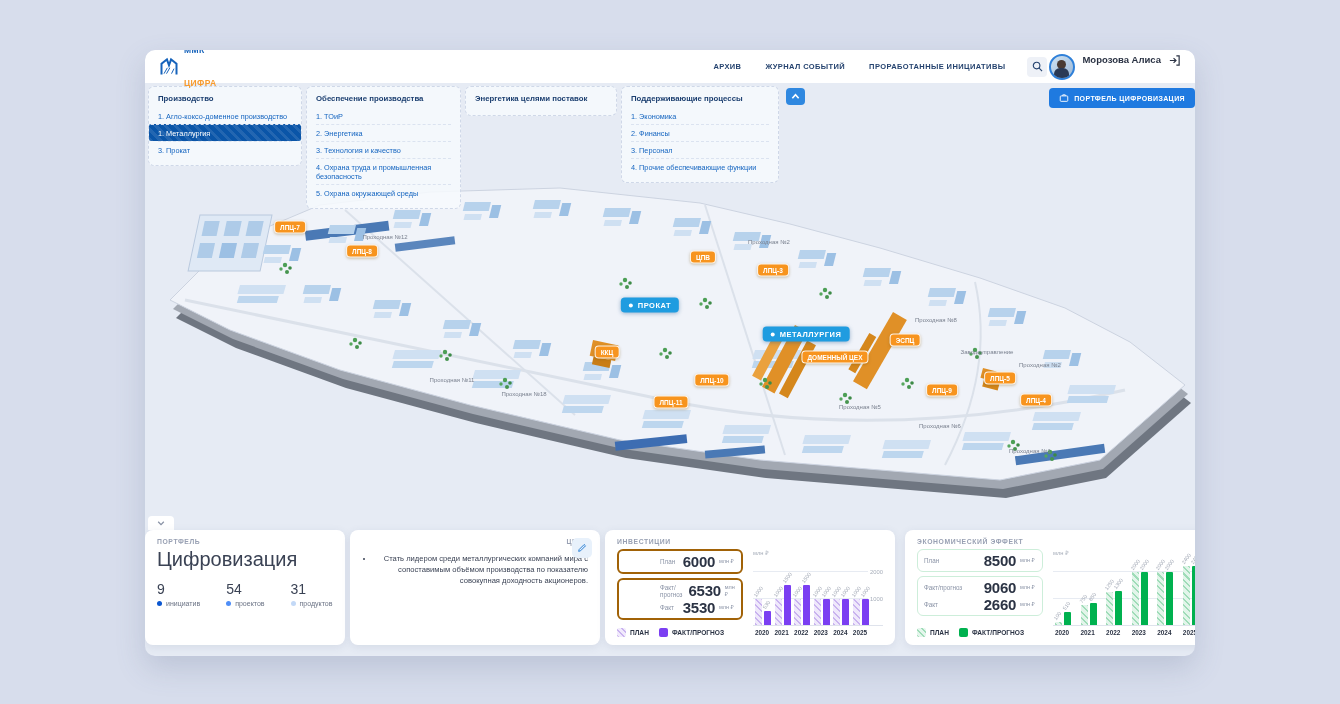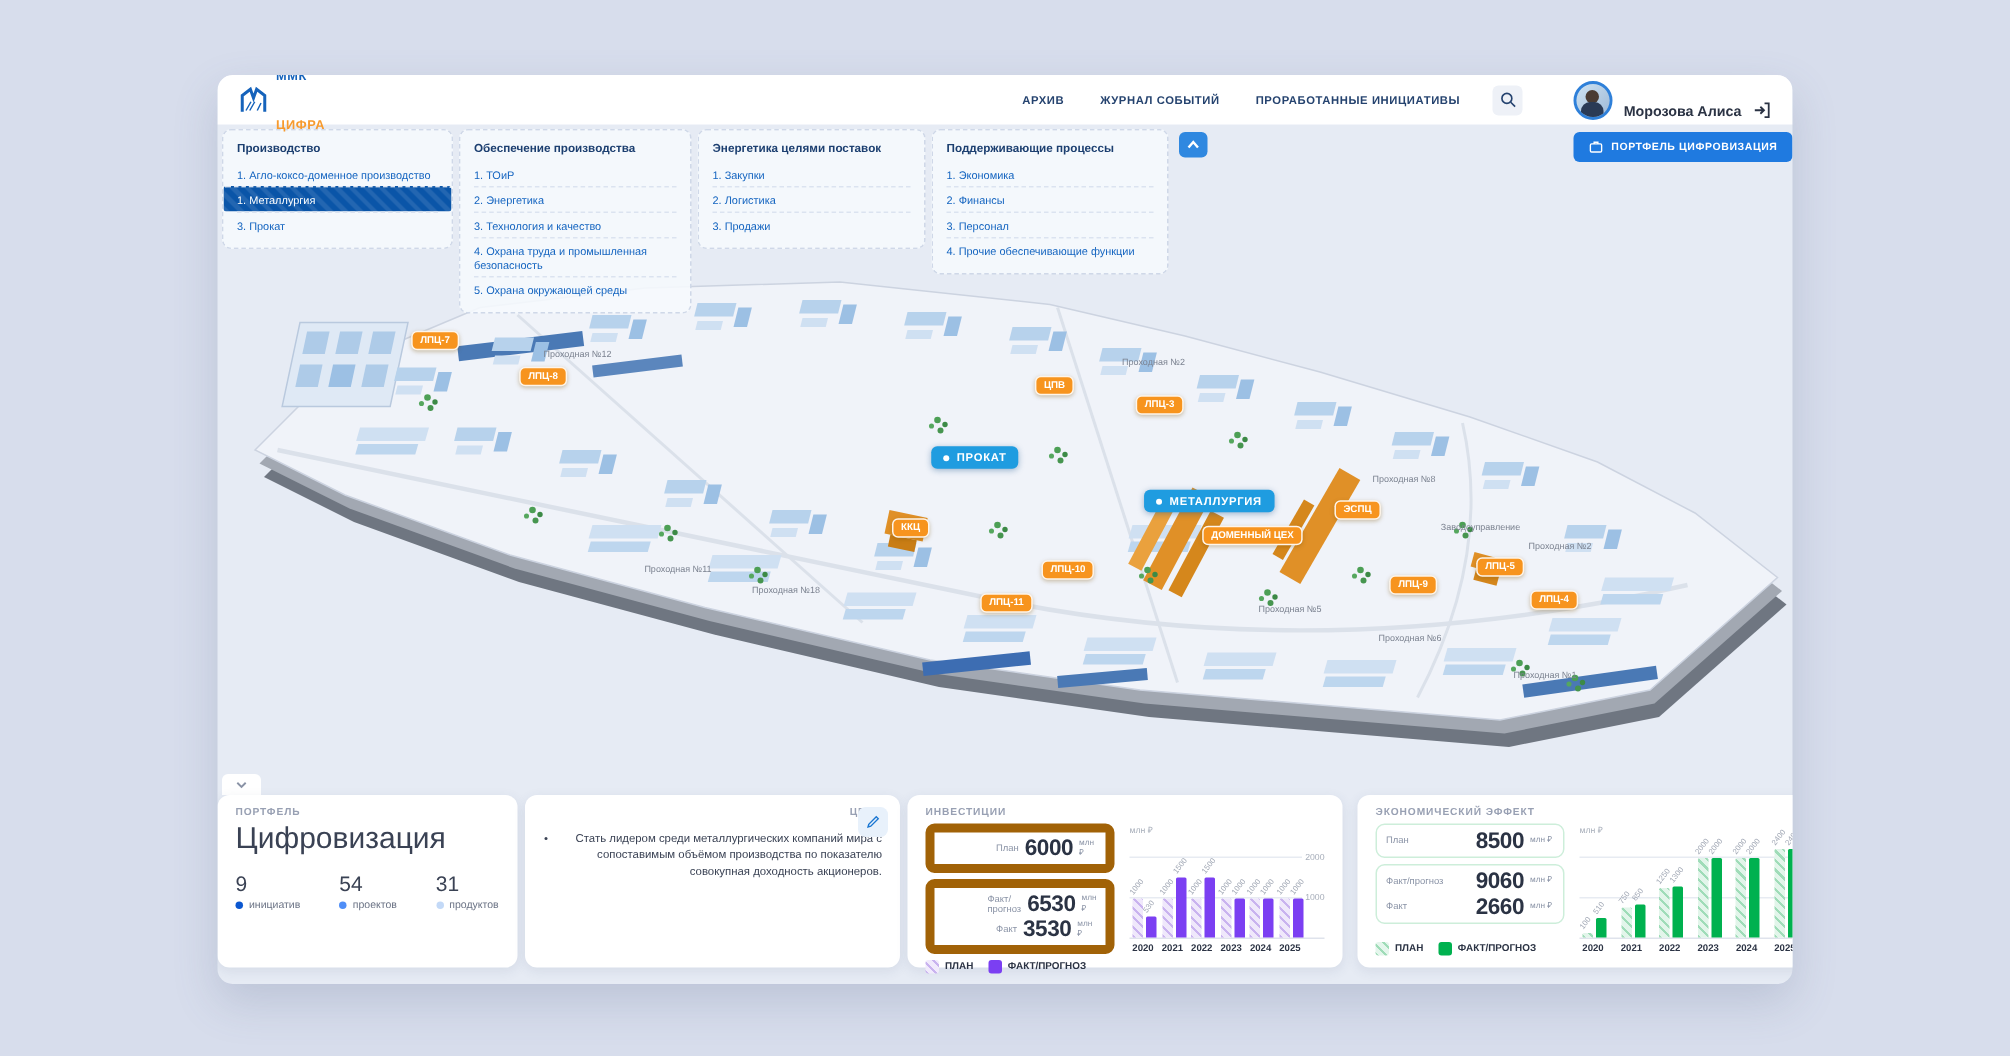--- a/index.html
+++ b/index.html
@@ -10,21 +10,21 @@
   .hdr{position:relative;z-index:5;height:33px;background:#ffffff;border-radius:10px 10px 0 0;
     display:flex;align-items:center;padding:0 14px;}
   .logo{display:flex;align-items:center;gap:5px;}
   .logo-txt{display:flex;flex-direction:column;line-height:1;gap:24px;}
   .logo-txt .l1{font-size:8.5px;font-weight:bold;color:#1663bb;letter-spacing:.4px;}
   .logo-txt .l2{font-size:8.5px;font-weight:bold;color:#f79a2d;letter-spacing:.4px;margin-top:1px;}
   .nav{margin-left:auto;display:flex;align-items:center;gap:24px;}
   .nav a{font-size:7.5px;font-weight:bold;color:#25436f;letter-spacing:.4px;text-decoration:none;cursor:pointer;}
   .search-btn{width:20px;height:20px;margin-left:22px;background:#eef1f7;border-radius:4px;
     display:flex;align-items:center;justify-content:center;cursor:pointer;}
-  .userbox{display:flex;align-items:flex-end;gap:7px;margin-left:34px;}
+  .userbox{display:flex;align-items:flex-start;gap:7px;margin-left:2px;}
   .avatar{width:22px;height:22px;border-radius:50%;border:2px solid #2f80d9;overflow:hidden;
     background:linear-gradient(135deg,#cfe3f2 0%,#9db8d6 100%);position:relative;}
   .avatar:before{content:"";position:absolute;left:6px;top:4px;width:9px;height:9px;border-radius:50%;background:#4a3b33;}
   .avatar:after{content:"";position:absolute;left:3px;top:12px;width:15px;height:10px;border-radius:6px 6px 0 0;background:#2a3a55;}
   .uname{font-size:9.5px;font-weight:bold;color:#2b3344;}
   
   .panel{position:absolute;z-index:4;background:rgba(246,249,253,.88);border:1px dashed #cfd8e8;
     border-radius:6px;padding:7px 9px;box-sizing:border-box;}
   .panel h4{margin:0 0 5px 0;font-size:7.8px;color:#1c3f70;}
   .panel ul{margin:0;padding:0;list-style:none;}
@@ -63,21 +63,21 @@
   #card-goals{left:205px;width:250px;text-align:right;}
   .edit-btn{position:absolute;right:8px;top:8px;width:20px;height:20px;background:#e8f1fb;border-radius:5px;
     display:flex;align-items:center;justify-content:center;cursor:pointer;}
   #card-goals ul{margin:8px 0 0 12px;padding:0;}
   #card-goals li{font-size:7.6px;line-height:1.45;color:#3a4254;}
   #card-invest{left:460px;width:290px;}
   #card-effect{left:760px;width:320px;}
   .kpi-card-body{display:flex;gap:10px;margin-top:4px;height:88px;}
   .kpi-left{width:126px;display:flex;flex-direction:column;gap:4px;}
   .vbox{border-radius:6px;padding:2px 6px;}
-  .vbox.purple{border:6px solid #a16207;padding-left:41px;} .vbox.green{border:1px solid #cdeeda;}
+  .vbox.purple{border:2px solid #a16207;padding-left:41px;} .vbox.green{border:1px solid #cdeeda;}
   .vrow{display:flex;align-items:center;justify-content:flex-end;gap:4px;}
   .vrow .vl{margin-right:auto;font-size:6.3px;color:#8a93a6;}
   .vrow .vv{font-size:15px;font-weight:bold;color:#2b3344;letter-spacing:-.3px;}
   .vrow .unit{font-size:5.5px;color:#8a93a6;width:16px;line-height:1.1;}
   .legend{margin-top:auto;display:flex;align-items:center;gap:10px;}
   .legend .li{display:flex;align-items:center;gap:4px;font-size:6.6px;font-weight:bold;color:#2b3344;}
   .sw{width:9px;height:9px;border-radius:2px;}
   .sw.p-plan{background:repeating-linear-gradient(45deg,#c9b3ef 0 1.5px,#f1eafc 1.5px 4.5px);}
   .sw.p-fact{background:#7b3ff2;}
   .sw.g-plan{background:repeating-linear-gradient(45deg,#9fdcb8 0 1.5px,#e4f6ec 1.5px 4.5px);}
@@ -293,25 +293,20 @@
     <ul>
       <li>1. ТОиР</li>
       <li>2. Энергетика</li>
       <li>3. Технология и качество</li>
       <li>4. Охрана труда и промышленная безопасность</li>
       <li>5. Охрана окружающей среды</li>
     </ul>
   </div>
   <div class="panel" style="left:320px;top:36px;width:152px">
     <h4>Энергетика целями поставок</h4>
-    <ul>
-      <li>1. Закупки</li>
-      <li>2. Логистика</li>
-      <li>3. Продажи</li>
-    </ul>
   </div>
   <div class="panel" style="left:476px;top:36px;width:158px">
     <h4>Поддерживающие процессы</h4>
     <ul>
       <li>1. Экономика</li>
       <li>2. Финансы</li>
       <li>3. Персонал</li>
       <li>4. Прочие обеспечивающие функции</li>
     </ul>
   </div>

